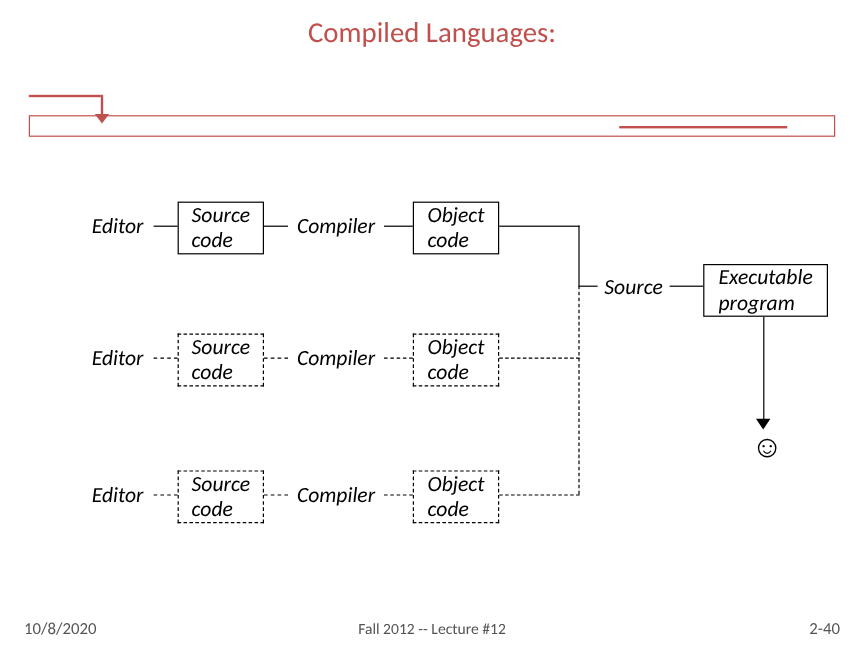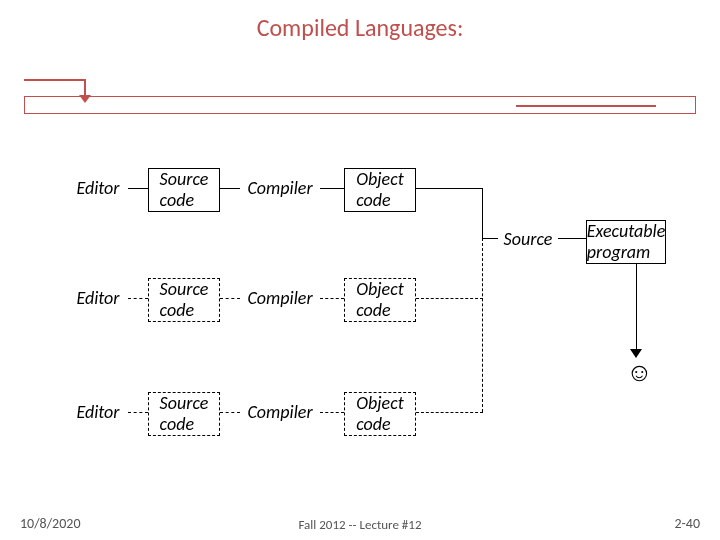--- a/index.html
+++ b/index.html
@@ -146,21 +146,21 @@
 code</div>
 <div class="hconn" style="left:220px; top:188px; width:20px;"></div>
 <div class="box noborder" style="left:240px; top:168px; width:80px; height:40px;">Compiler</div>
 <div class="hconn" style="left:320px; top:188px; width:24px;"></div>
 <div class="box solid" style="left:344px; top:168px; width:72px; height:44px; white-space:pre-line;">Object
 code</div>
 <div class="hconn" style="left:416px; top:188px; width:67px;"></div>
 
 <div class="box noborder" style="left:498px; top:224px; width:60px; height:30px;">Source</div>
 
-<div class="box solid" style="left:586px; top:220px; width:80px; height:44px; white-space:pre-line;">Executable
+<div class="box solid" style="left:586px; top:220px; width:104px; height:44px; white-space:pre-line;">Executable
 program</div>
 <div class="hconn" style="left:558px; top:238px; width:28px;"></div>
 
 <div class="vconn" style="left:482px; top:188px; height:50px;"></div>
 <div class="vconn-d" style="left:482px; top:238px; height:174px;"></div>
 <div class="hconn" style="left:482px; top:238px; width:16px;"></div>
 
 <div class="box noborder" style="left:68px; top:278px; width:60px; height:40px;">Editor</div>
 <div class="hconn-d" style="left:128px; top:298px; width:20px;"></div>
 <div class="box dashed" style="left:148px; top:278px; width:72px; height:44px; white-space:pre-line;">Source

